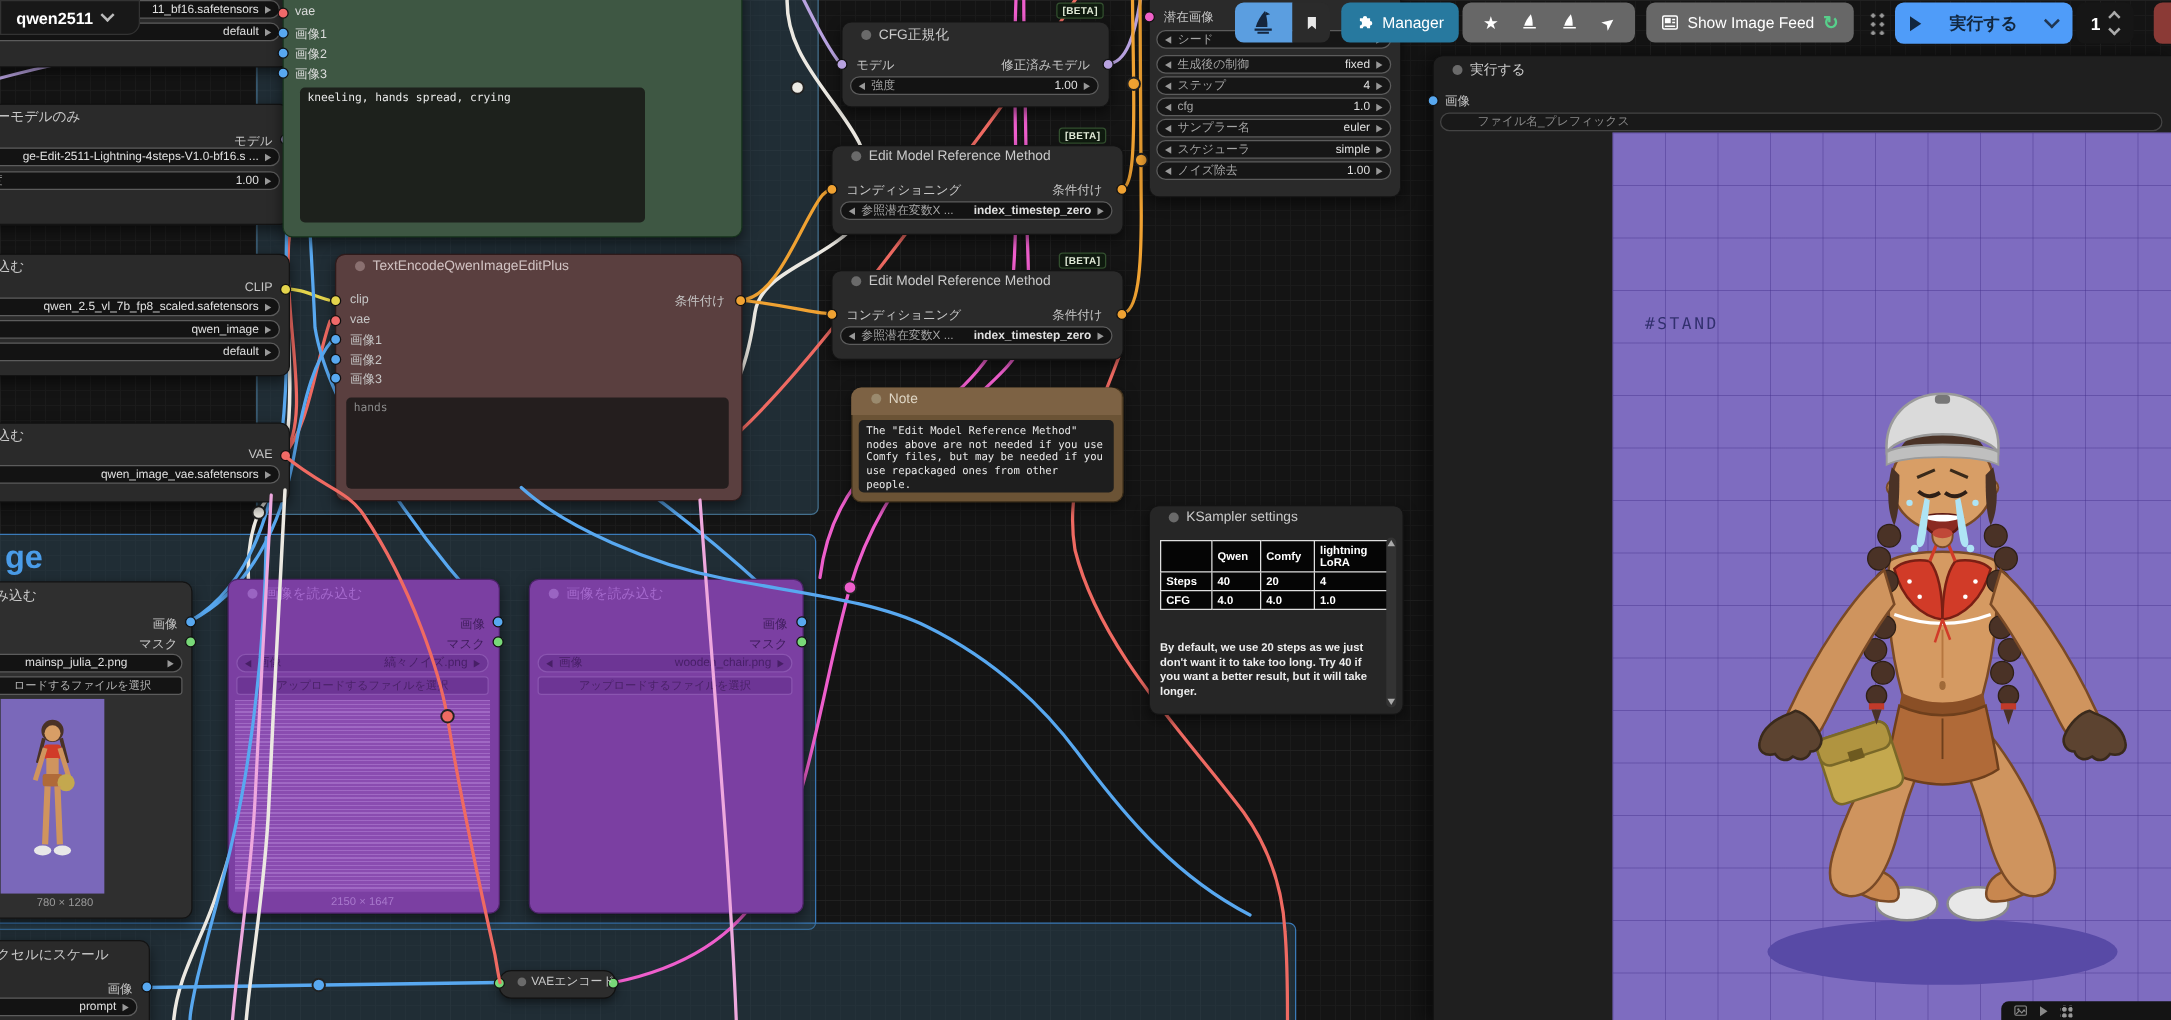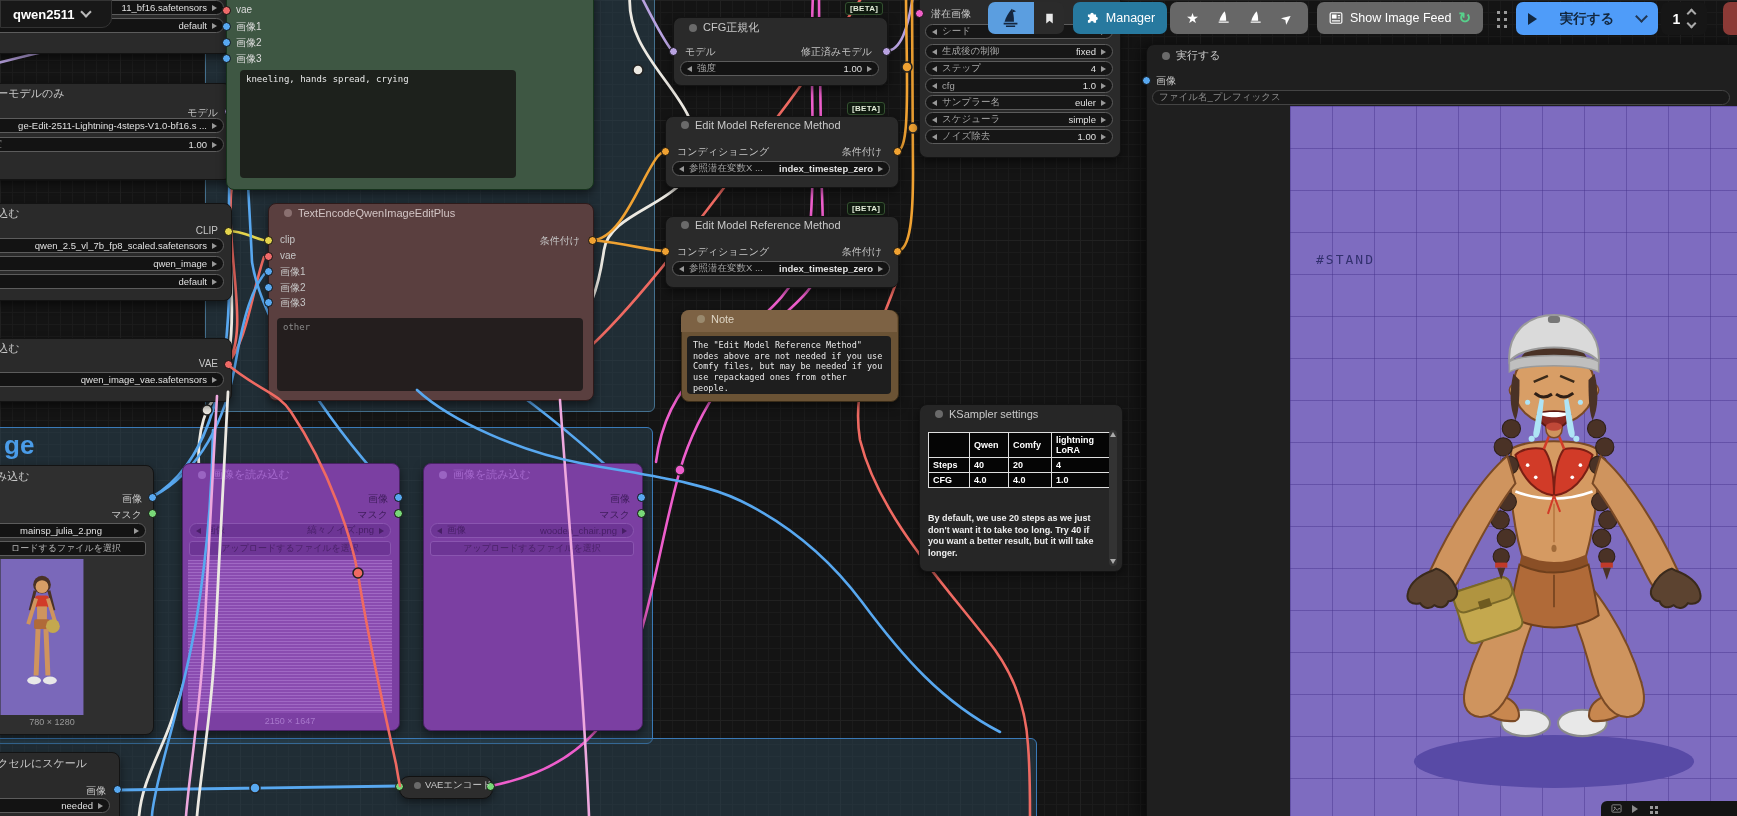--- a/index.html
+++ b/index.html
@@ -179,21 +179,21 @@
     <div class="port" style="left:264px;top:252px;background:#f06a6a;"></div>
     <div class="plbl" style="left:280px;top:250px;">vae</div>
     <div class="port" style="left:264px;top:267px;background:#58a8f0;"></div>
     <div class="plbl" style="left:280px;top:265px;">画像1</div>
     <div class="port" style="left:264px;top:283px;background:#58a8f0;"></div>
     <div class="plbl" style="left:280px;top:281px;">画像2</div>
     <div class="port" style="left:264px;top:298px;background:#58a8f0;"></div>
     <div class="plbl" style="left:280px;top:296px;">画像3</div>
     <div class="plbl pr" style="left:500px;top:234px;width:80px;">条件付け</div>
     <div class="port" style="left:588px;top:236px;background:#f0a232;"></div>
-    <div class="tarea" style="left:277px;top:318px;width:306px;height:73px;background:#241e1e;color:#8a8a8a;">other</div>
+    <div class="tarea" style="left:277px;top:318px;width:306px;height:73px;background:#241e1e;color:#8a8a8a;">hands</div>
   </div>
 
   <div>
     <div class="beta" style="left:845px;top:2px;">[BETA]</div>
     <div class="node abs" style="left:673px;top:17px;width:213px;height:67px;"></div>
     <div class="nh" style="left:681px;top:20px;">
         <span class="ndot"></span>
         <span>CFG正規化</span>
       </div>
     <div class="port" style="left:669px;top:47px;background:#b8a2e0;"></div>
@@ -417,21 +417,21 @@
   </div>
 
   <div>
     <div class="node abs" style="left:-30px;top:752px;width:148px;height:70px;"></div>
     <div class="nh" style="left:-22px;top:756px;">
         <span>ピクセルにスケール</span>
       </div>
     <div class="plbl pr" style="left:58px;top:784px;width:48px;">画像</div>
     <div class="port" style="left:113px;top:785px;background:#58a8f0;"></div>
     <div class="combo" style="left:-24px;top:798px;width:134px;">
-      <span class="val">needed</span>
+      <span class="val">prompt</span>
         <span class="arr"></span>
     </div>
   </div>
 
   <div>
     <div class="abs" style="left:399px;top:776px;width:92px;height:21px;background:#2d2d2d;border:1px solid #111;border-radius:10px;box-shadow:0 3px 8px rgba(0,0,0,.5);"></div>
     <div class="port" style="left:395px;top:782px;background:#78d878;"></div>
     <div class="port" style="left:486px;top:782px;background:#78d878;"></div>
     <div class="nh" style="left:406px;top:779px;font-size:9.5px;gap:4px;">
         <span class="ndot" style="width:7px;height:7px;"></span>
@@ -451,21 +451,21 @@
 
   <div>
     <div class="abs" style="left:1146px;top:44px;width:591px;height:772px;background:#1f1f1f;border:1px solid #101010;border-radius:8px 0 0 0;box-shadow:-6px 0 14px rgba(0,0,0,.5);"></div>
     <div class="nh" style="left:1154px;top:48px;">
         <span class="ndot"></span>
         <span>実行する</span>
       </div>
     <div class="port" style="left:1142px;top:76px;background:#58a8f0;"></div>
     <div class="plbl" style="left:1156px;top:74px;">画像</div>
     <div class="combo" style="left:1152px;top:90px;width:578px;background:#191919;border-color:#444;">
-      <span class="lab" style="color:#8a8a8a;">ファイル名_プレフィックス</span>
+      <span class="lab" style="color:#8a8a8a;margin-left:23px;">ファイル名_プレフィックス</span>
     </div>
 
     <div class="abs" style="left:1290px;top:106px;width:447px;height:710px;background:#7e6cc0;
       background-image:linear-gradient(rgba(70,50,140,.45) 1px,transparent 1px),linear-gradient(90deg,rgba(70,50,140,.45) 1px,transparent 1px);background-size:42px 42px;overflow:hidden;">
       <div class="abs" style="left:26px;top:146px;font-size:13px;font-weight:normal;letter-spacing:2px;color:#32306e;font-family:'DejaVu Sans Mono',monospace;">#STAND</div>
       <svg width="312" height="548" viewBox="0 0 300 540" style="position:absolute;left:108px;top:142px;">
         <ellipse cx="150" cy="506" rx="138" ry="26" fill="#584aa6"></ellipse>
         <ellipse cx="122" cy="468" rx="24" ry="13" fill="#e8e8e8" stroke="#8a8a8a" stroke-width="2"></ellipse>
         <ellipse cx="178" cy="468" rx="24" ry="13" fill="#e8e8e8" stroke="#8a8a8a" stroke-width="2"></ellipse>
         <path d="M64,428 C70,455 90,468 112,466 C118,464 116,452 108,446 C92,436 80,430 76,424 Z" fill="#c8874f" stroke="#7a4a26" stroke-width="2"></path>

